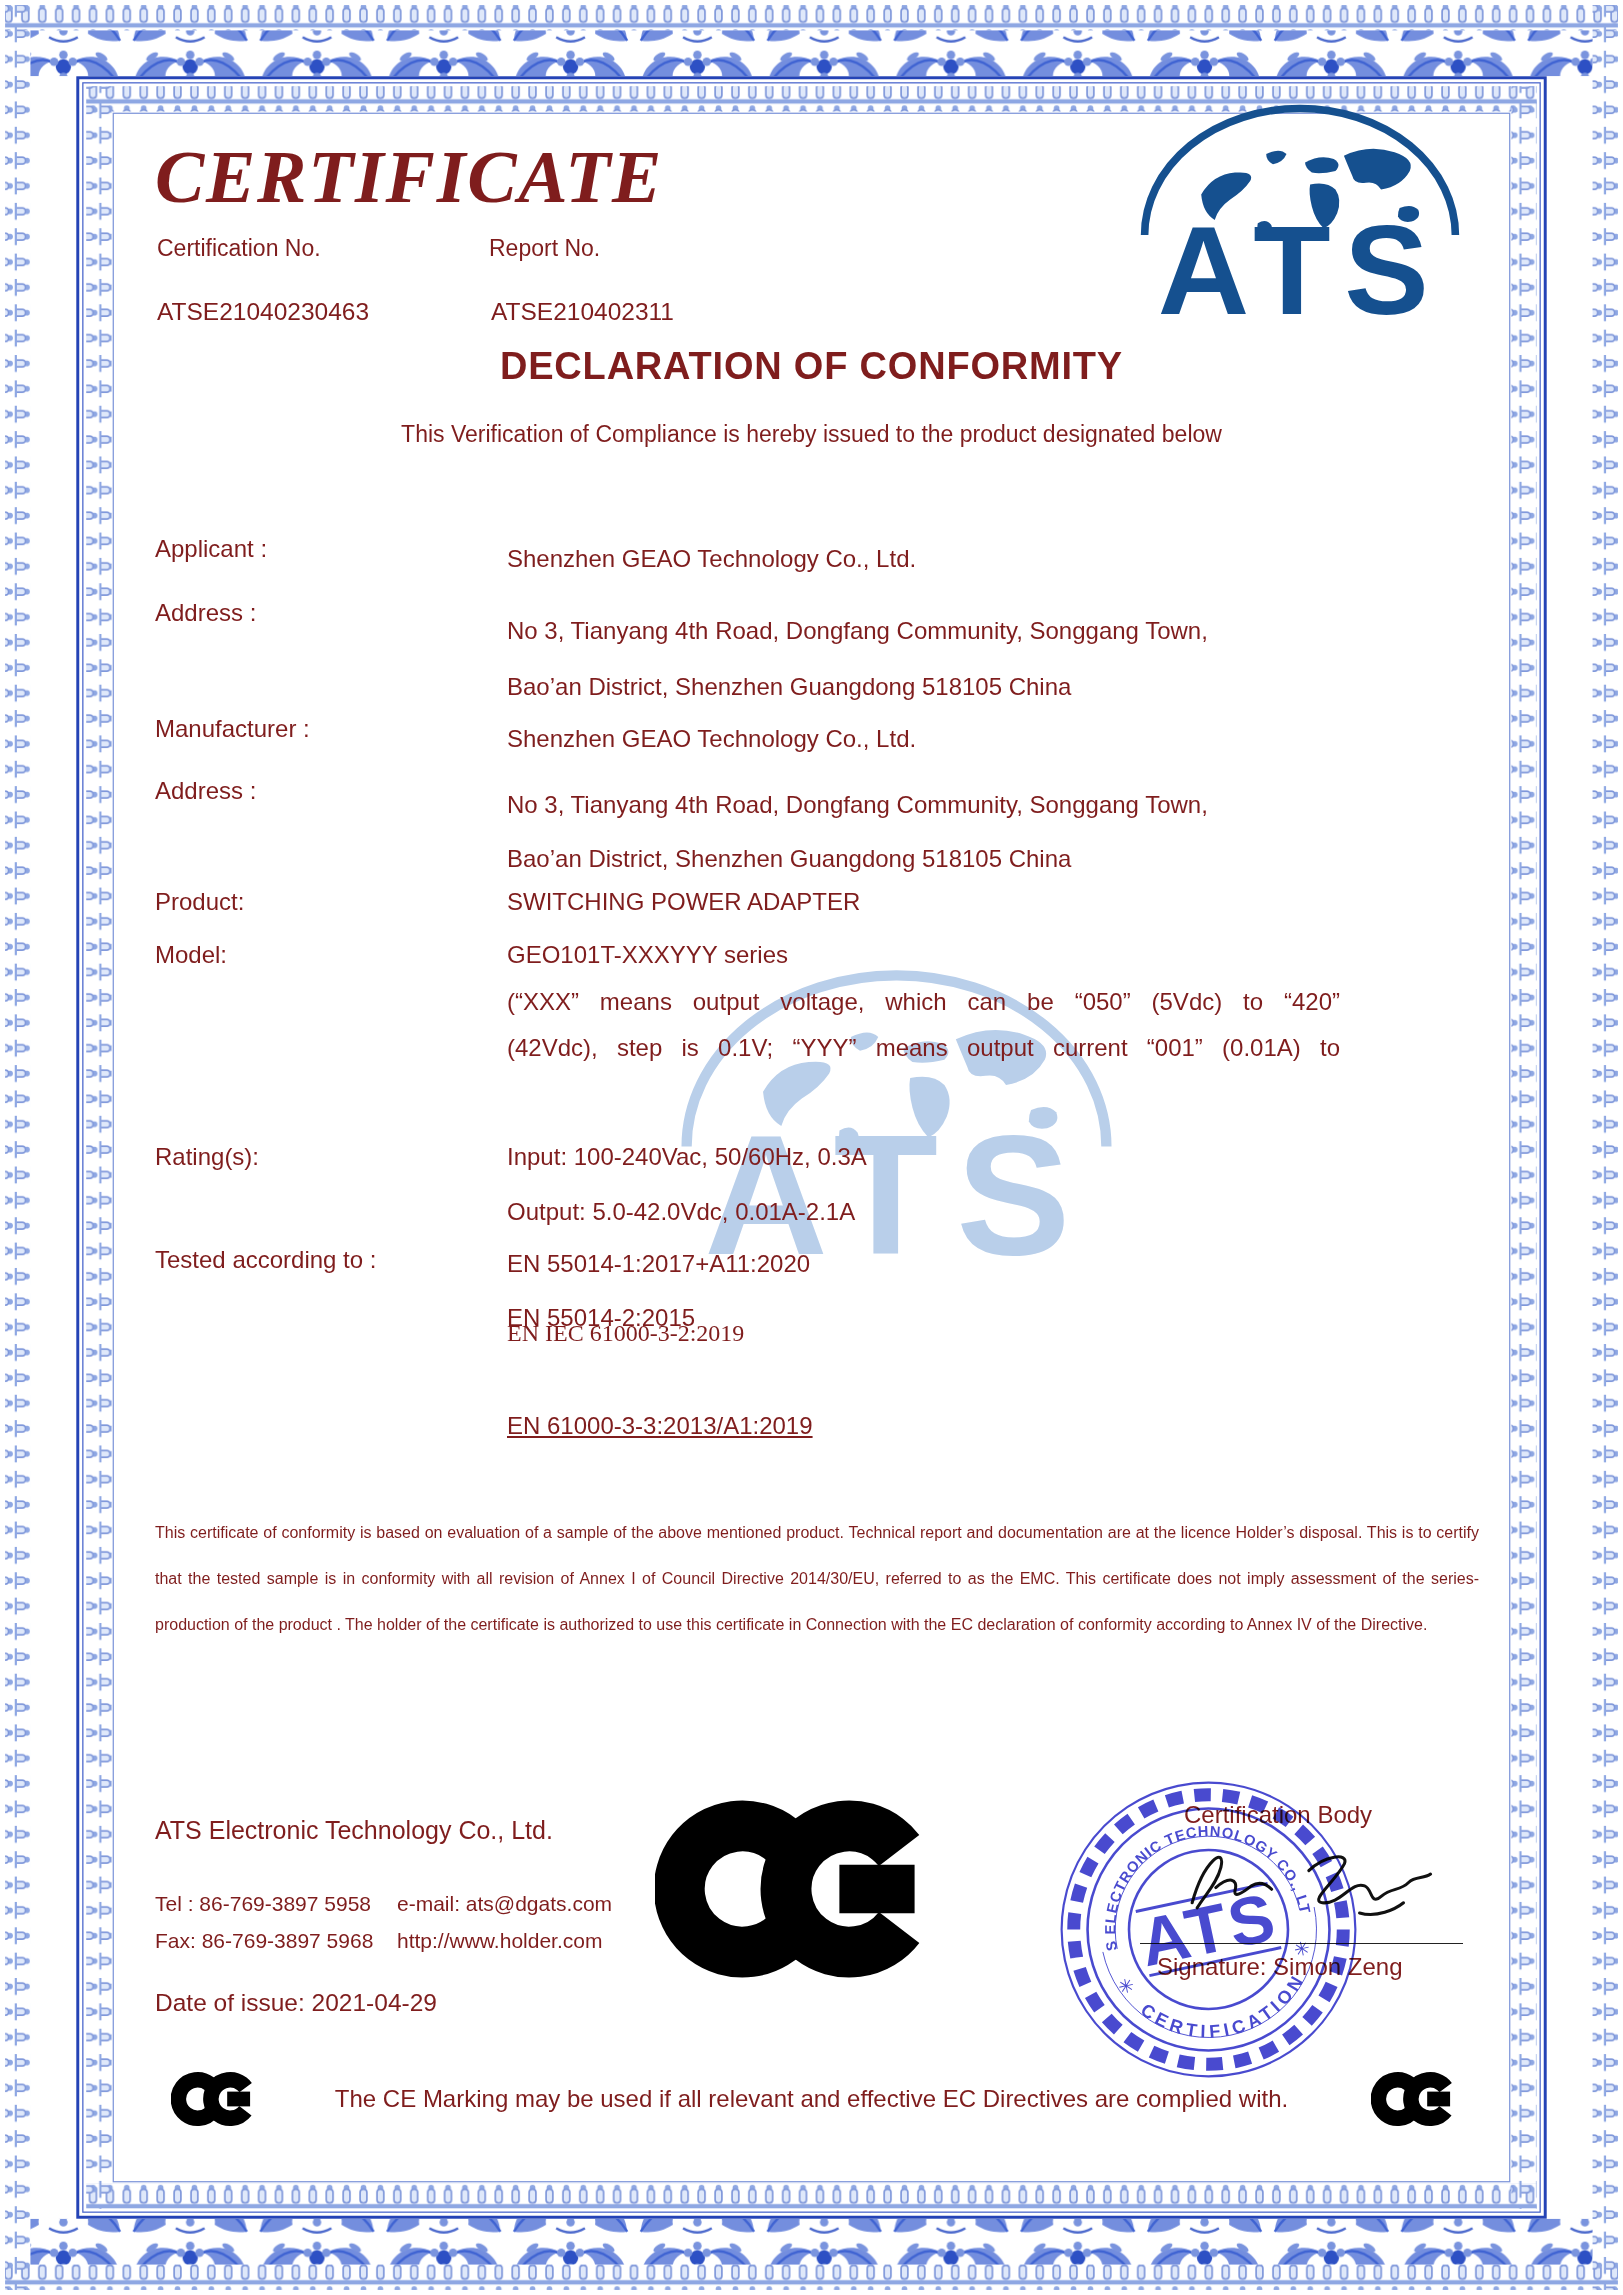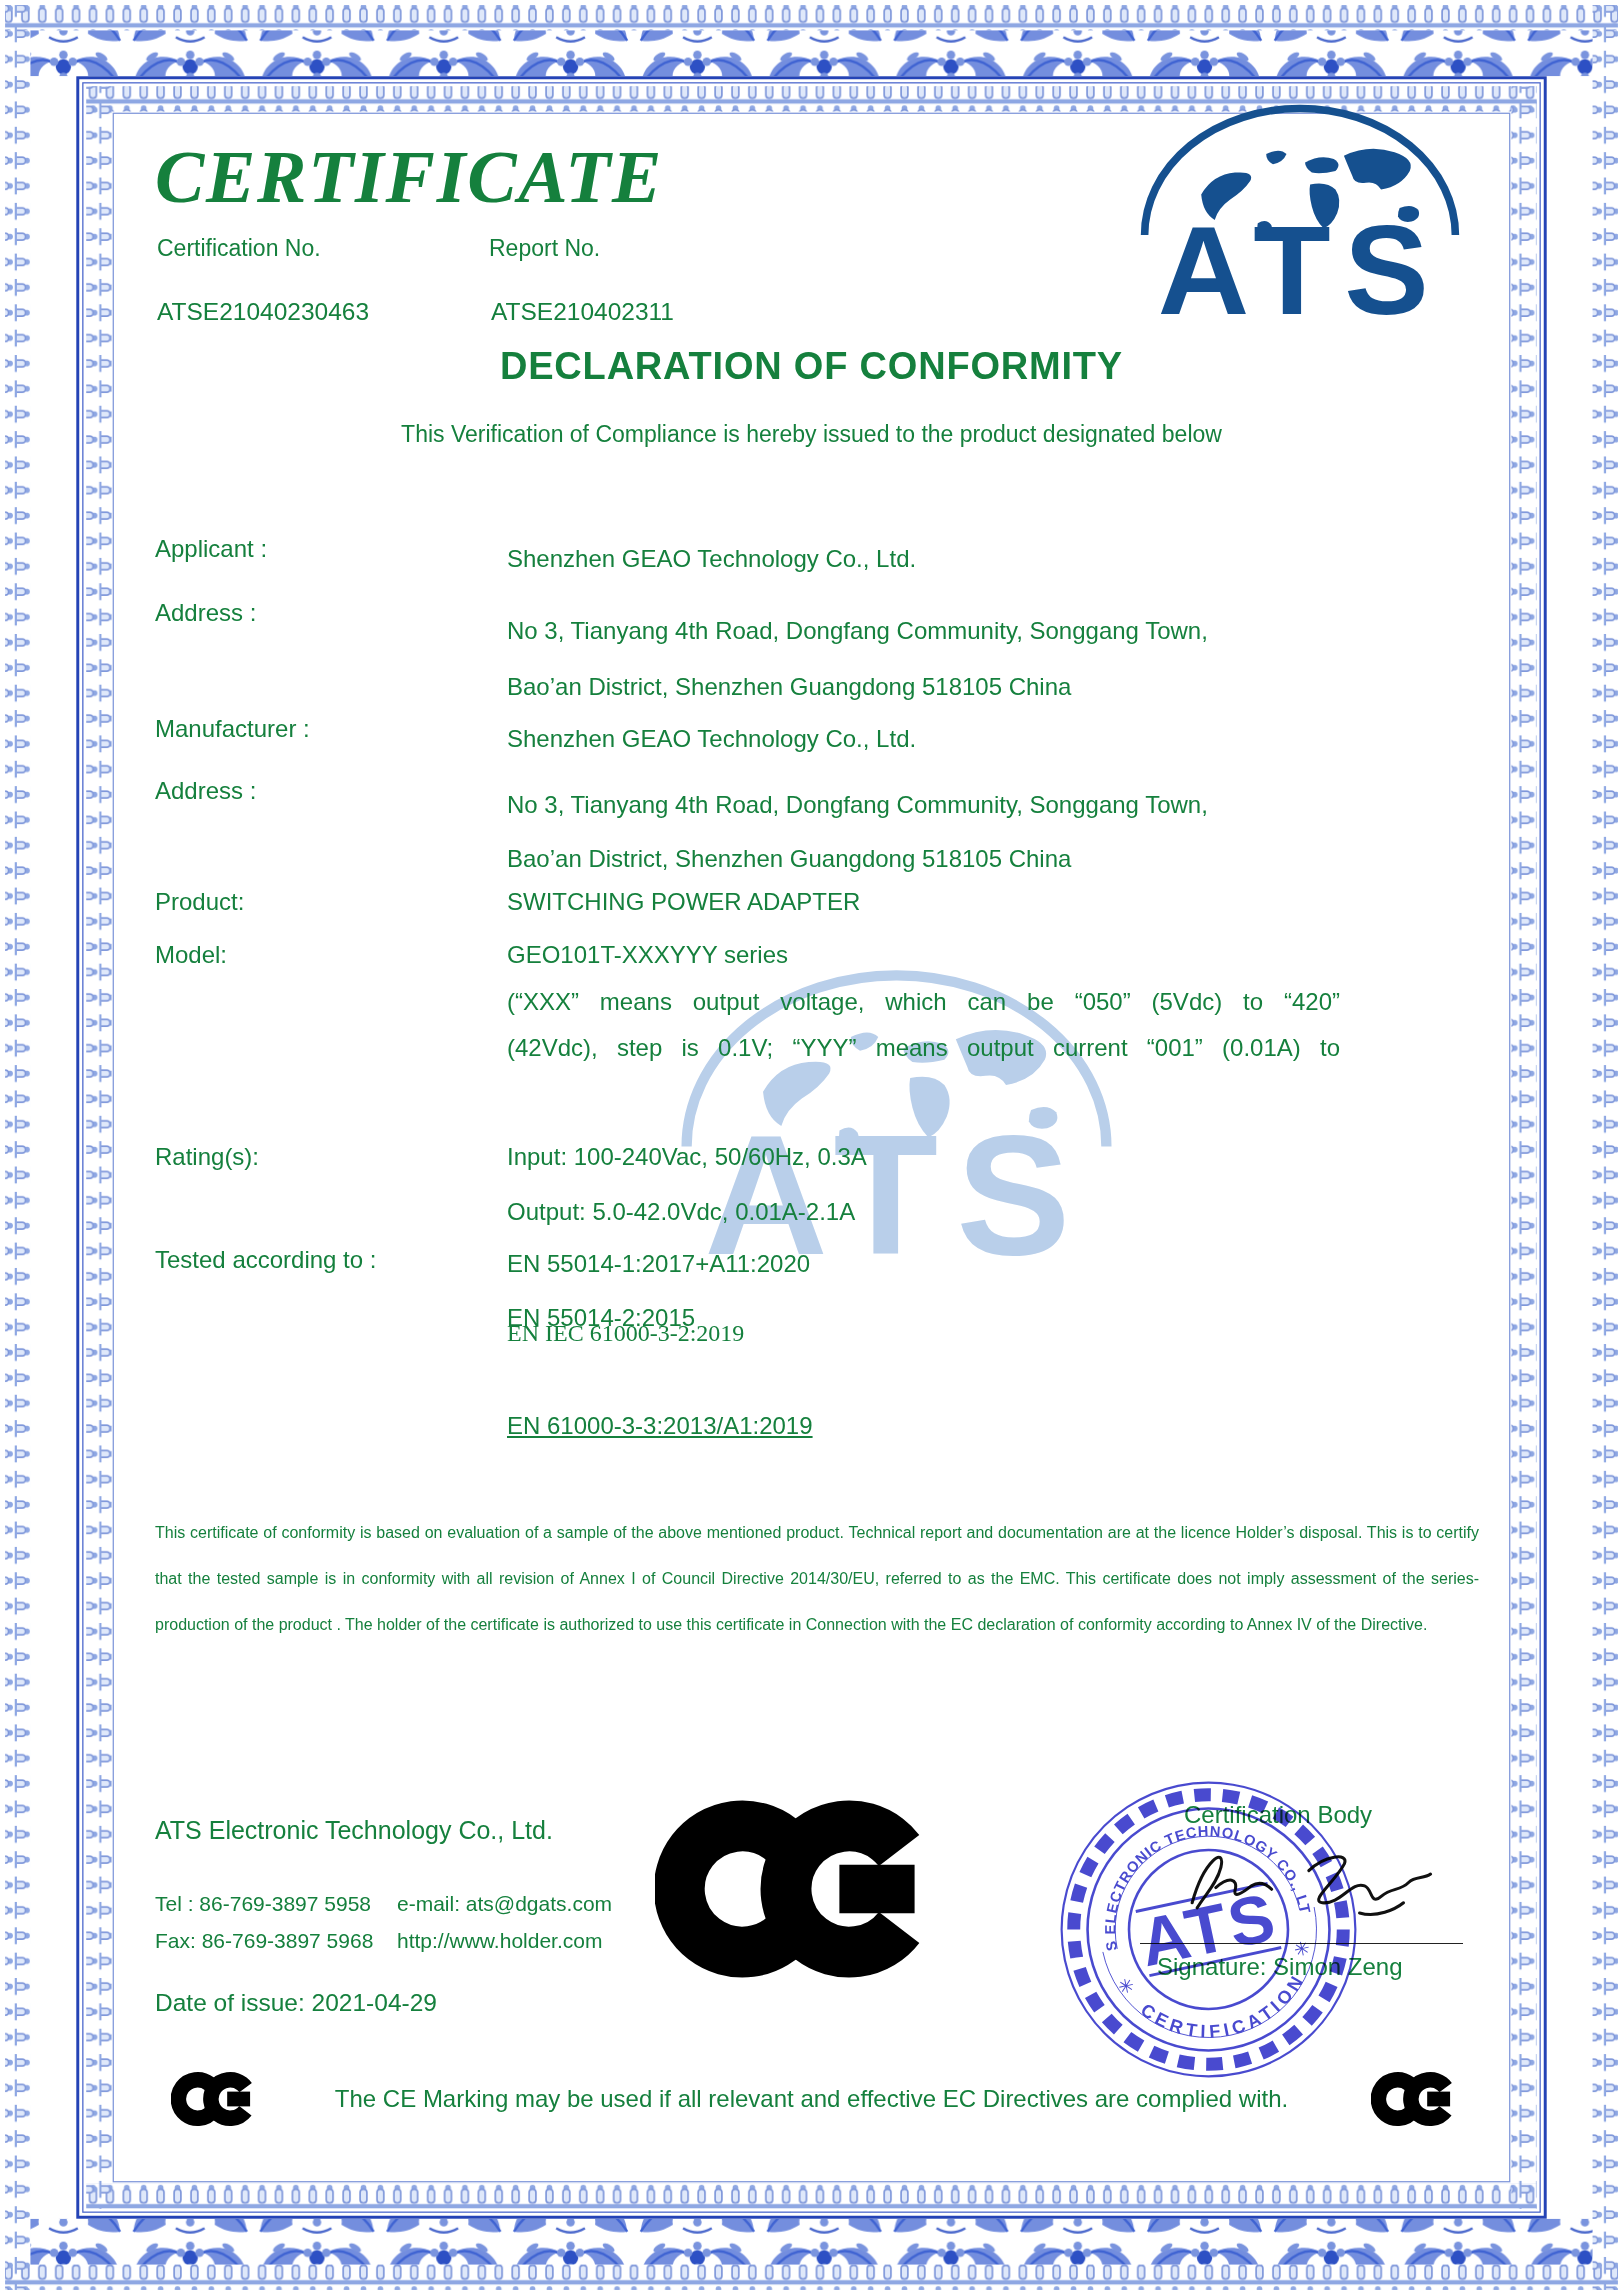--- a/index.html
+++ b/index.html
@@ -1,19 +1,19 @@
 <!DOCTYPE html>
 <html style="font-size:13.5px"><head>
 <meta charset="utf-8">
 <style>
   html,body{margin:0;padding:0;background:#fff;}
   .page{position:relative;width:1623px;height:2295px;background:#ffffff;overflow:hidden;
         font-family:"Liberation Sans", sans-serif;color:#1a1a1a;}
   svg{display:block;}
-  .t{position:absolute;white-space:nowrap;color:#15803d;}
+  .t{position:absolute;white-space:nowrap;color:#7f1d1d;}
   .border-svg{position:absolute;left:0;top:0;z-index:1;}
   .watermark{position:absolute;left:668px;top:964px;width:457px;height:308px;color:#b9cfea;z-index:2;}
   .content{position:absolute;inset:0;z-index:3;}
   .title{left:155px;top:135px;font-family:"Liberation Serif", serif;font-style:italic;font-weight:bold;
          font-size:74px;letter-spacing:1.7px;}
   .lab{font-size:23px;} .val{font-size:24.5px;}
   .heading{left:118px;right:118px;top:345px;text-align:center;font-size:38px;font-weight:bold;letter-spacing:0.8px;}
   .subheading{left:118px;right:118px;top:421px;text-align:center;font-size:23px;}
   .row-label,.row-val{font-size:24px;}
   .just{white-space:normal;text-align:justify;text-align-last:justify;width:833px;}

